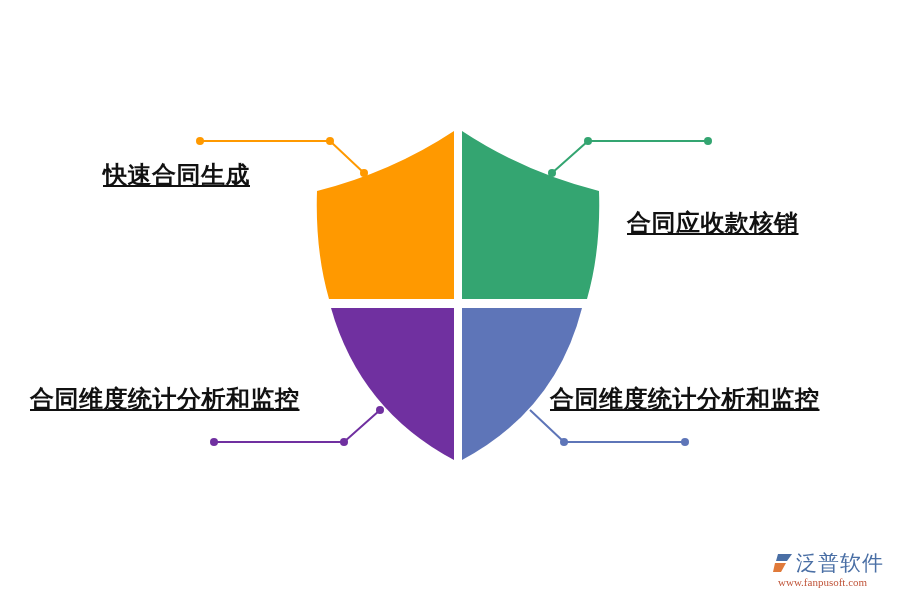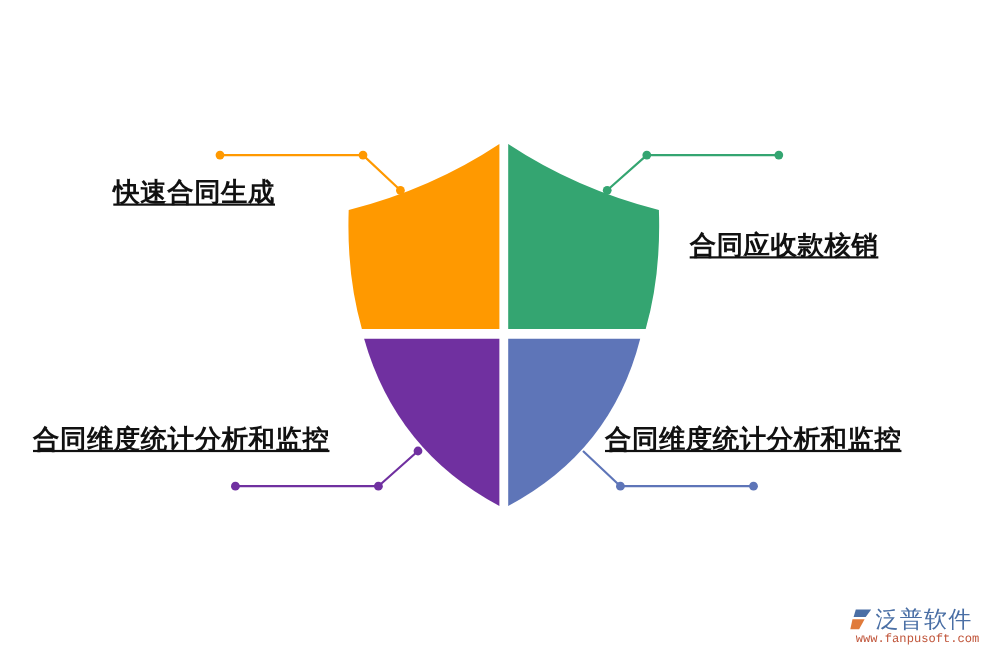--- a/index.html
+++ b/index.html
@@ -5,21 +5,21 @@
     html, body { margin: 0; padding: 0; background: #ffffff; }
     body { width: 900px; height: 600px; position: relative; overflow: hidden;
            font-family: "DejaVu Sans", "Liberation Sans", sans-serif; }
     #diagram { position: absolute; left: 0; top: 0; }
     .label { position: absolute; font-size: 24px; font-weight: bold; color: #111111;
              white-space: nowrap; letter-spacing: 0.5px; line-height: 30px; text-decoration: underline; }
     .logo { position: absolute; left: 770px; top: 551px; width: 125px; height: 42px; }
     .logo-name { position: absolute; left: 26px; top: 0px; font-size: 21px; color: #4a6fa5;
                  font-family: "DejaVu Sans", sans-serif; letter-spacing: 1px; line-height: 24px; }
     .logo-url { position: absolute; left: 8px; top: 25px; font-size: 11px; color: #c0553a;
-                font-family: Liberation Mono, monospace; line-height: 13px; }
+                font-family: Liberation Serif, serif; line-height: 13px; }
     .logo-mark { position: absolute; left: 2px; top: 2px; width: 22px; height: 20px; }
   </style>
 </head>
 <body>
 
 <svg id="diagram" width="900" height="600" viewBox="0 0 900 600" xmlns="http://www.w3.org/2000/svg">
 
   <path d="M454,131 Q392,172 317,191 Q315,250 329,299 L454,299 Z" fill="#FF9900"></path>
 
   <path d="M462,131 Q524,172 599,191 Q601,250 587,299 L462,299 Z" fill="#34A571"></path>

